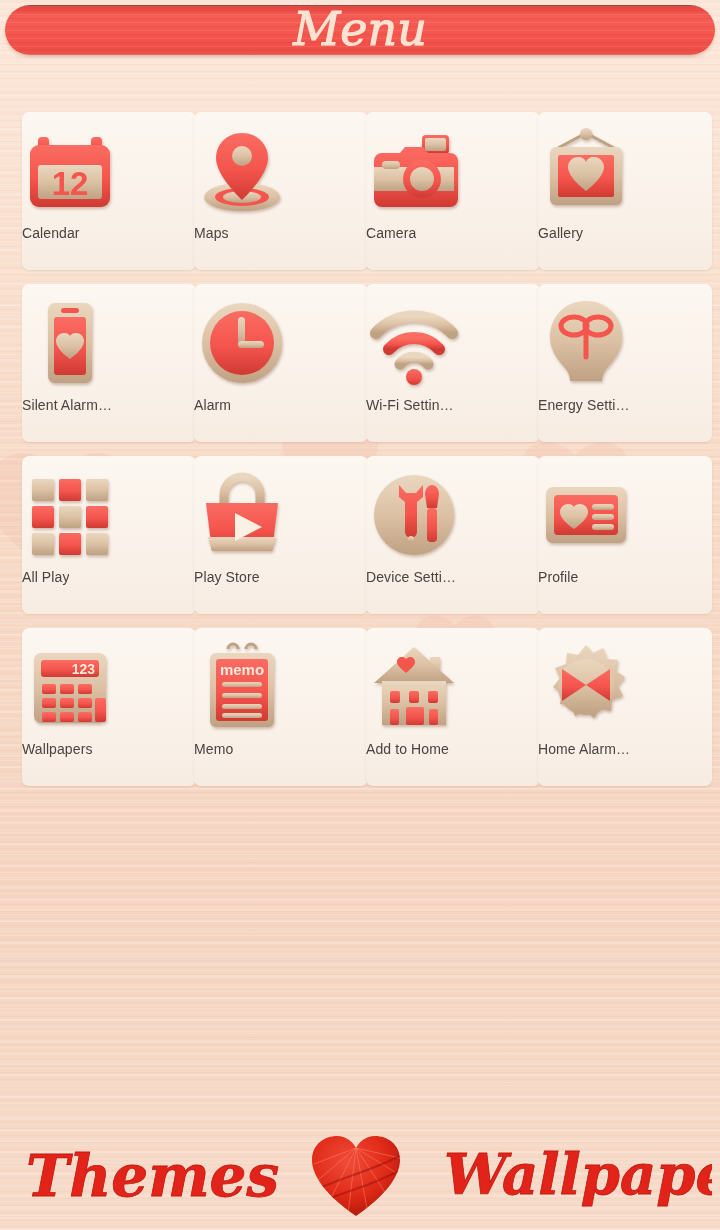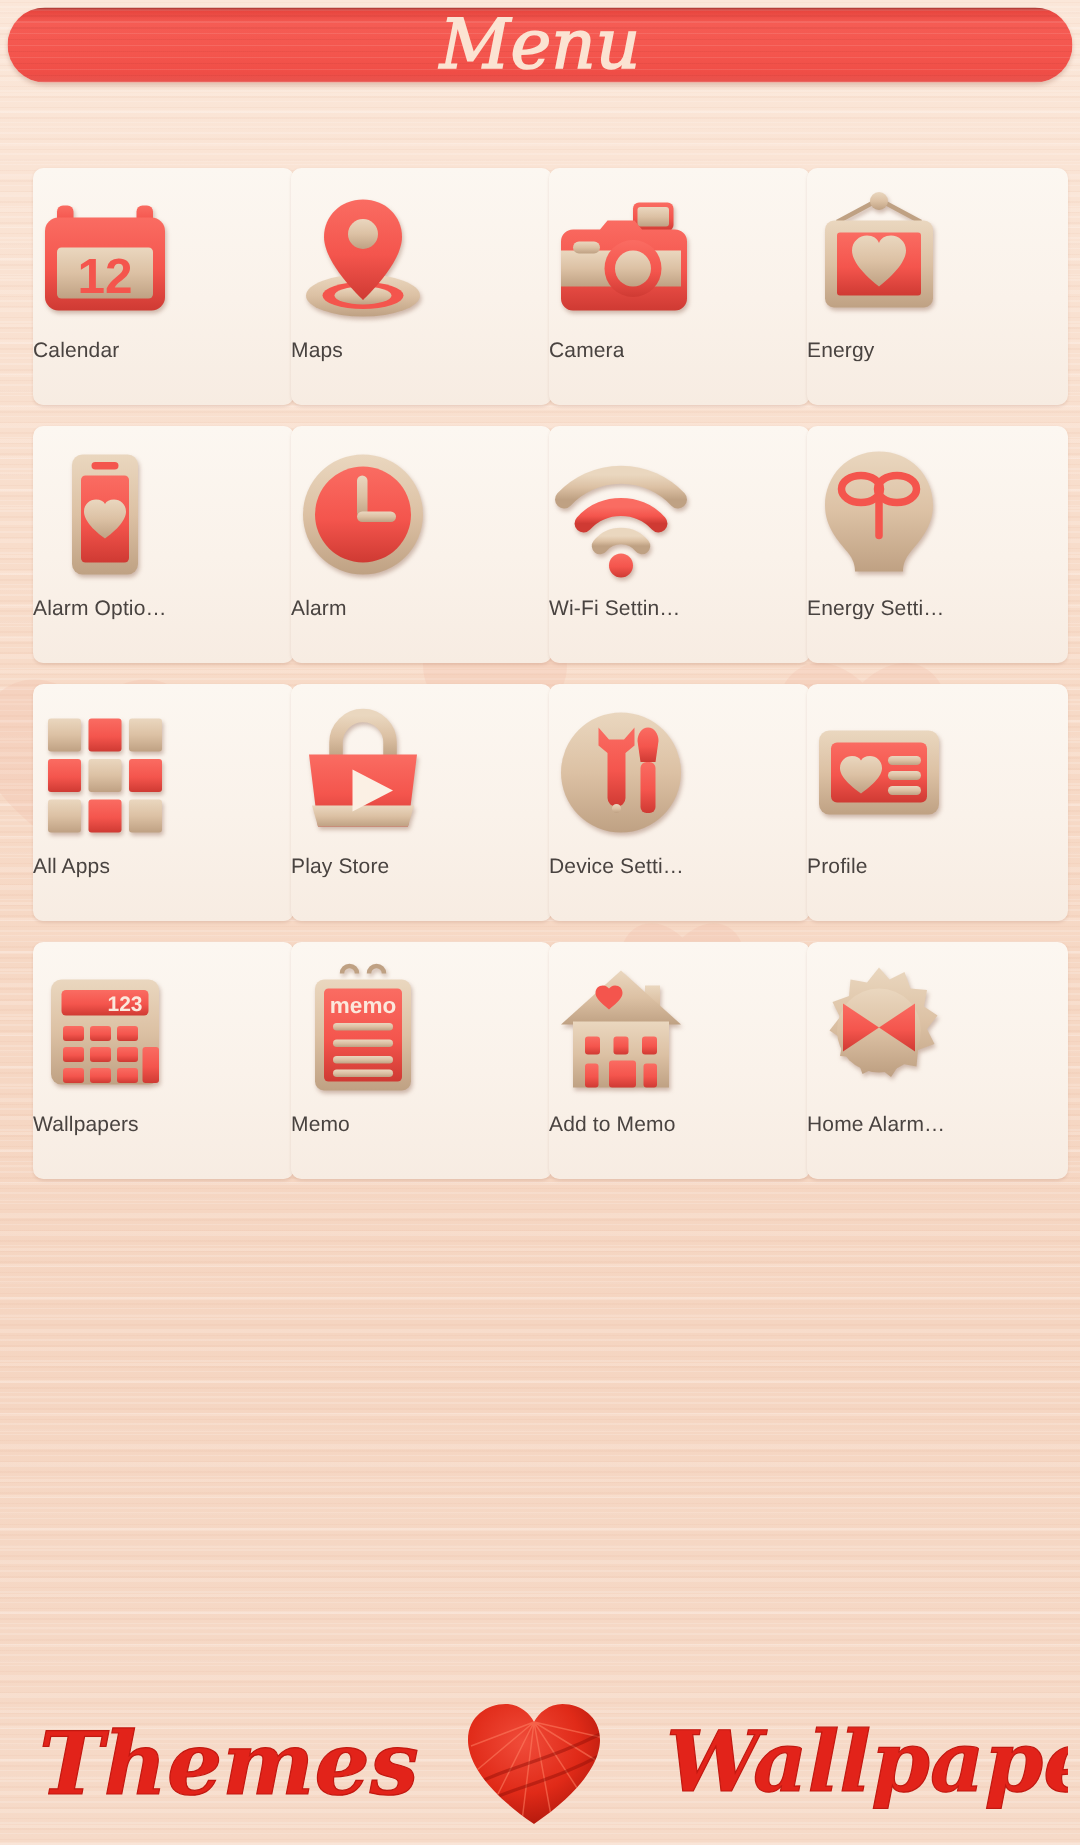--- a/index.html
+++ b/index.html
@@ -202,21 +202,21 @@
               <stop offset="100%" stop-color="#cf3a33"></stop>
     </linearGradient>
   </defs>
     <path d="M48 10 L20 25 M48 10 L76 25" stroke="#bfa183" stroke-width="3" fill="none"></path>
     <circle cx="48" cy="11" r="6" fill="url(#w1)"></circle>
     <rect x="12" y="24" width="72" height="58" rx="6" fill="url(#w1)"></rect>
     <rect x="20" y="32" width="56" height="42" rx="2" fill="url(#r1)"></rect>
     <path d="M48 68 C34 57 30 49 30 44 c0-6 5-10 10-10 4 0 7 2 8 5 1-3 4-5 8-5 5 0 10 4 10 10 0 5-4 13-18 24 z" fill="url(#w1)"></path>
         </svg>
       </div>
-      <div class="app-label">Energy</div>
+      <div class="app-label">Gallery</div>
     </div>
     <div class="app-tile">
       <div class="app-icon">
         <svg width="96" height="96" viewBox="0 0 96 96">
           <defs>
     <linearGradient id="w1" x1="0" y1="0" x2="0" y2="1">
       <stop offset="0%" stop-color="#ead7bf"></stop>
               <stop offset="50%" stop-color="#dcc1a4"></stop>
               <stop offset="100%" stop-color="#bfa183"></stop>
     </linearGradient>
@@ -225,21 +225,21 @@
               <stop offset="55%" stop-color="#f4554d"></stop>
               <stop offset="100%" stop-color="#cf3a33"></stop>
     </linearGradient>
   </defs>
     <rect x="26" y="8" width="44" height="80" rx="7" fill="url(#w1)"></rect>
     <rect x="32" y="22" width="32" height="58" rx="3" fill="url(#r1)"></rect>
     <rect x="39" y="13" width="18" height="5" rx="2.5" fill="#f4554d"></rect>
     <path d="M48 64 C37 56 34 50 34 46 c0-5 4-8 8-8 3 0 5 1 6 3 1-2 3-3 6-3 4 0 8 3 8 8 0 4-3 10-14 18 z" fill="url(#w1)"></path>
         </svg>
       </div>
-      <div class="app-label">Alarm Optio…</div>
+      <div class="app-label">Silent Alarm…</div>
     </div>
     <div class="app-tile">
       <div class="app-icon">
         <svg width="96" height="96" viewBox="0 0 96 96">
           <defs>
     <linearGradient id="w1" x1="0" y1="0" x2="0" y2="1">
       <stop offset="0%" stop-color="#ead7bf"></stop>
               <stop offset="50%" stop-color="#dcc1a4"></stop>
               <stop offset="100%" stop-color="#bfa183"></stop>
     </linearGradient>
@@ -322,21 +322,21 @@
           <rect x="37" y="12" width="22" height="22" rx="2" fill="url(#r1)"></rect>
           <rect x="64" y="12" width="22" height="22" rx="2" fill="url(#w1)"></rect>
           <rect x="10" y="39" width="22" height="22" rx="2" fill="url(#r1)"></rect>
           <rect x="37" y="39" width="22" height="22" rx="2" fill="url(#w1)"></rect>
           <rect x="64" y="39" width="22" height="22" rx="2" fill="url(#r1)"></rect>
           <rect x="10" y="66" width="22" height="22" rx="2" fill="url(#w1)"></rect>
           <rect x="37" y="66" width="22" height="22" rx="2" fill="url(#r1)"></rect>
           <rect x="64" y="66" width="22" height="22" rx="2" fill="url(#w1)"></rect>
         </svg>
       </div>
-      <div class="app-label">All Apps</div>
+      <div class="app-label">All Play</div>
     </div>
     <div class="app-tile">
       <div class="app-icon">
         <svg width="96" height="96" viewBox="0 0 96 96">
           <defs>
     <linearGradient id="w1" x1="0" y1="0" x2="0" y2="1">
       <stop offset="0%" stop-color="#ead7bf"></stop>
               <stop offset="50%" stop-color="#dcc1a4"></stop>
               <stop offset="100%" stop-color="#bfa183"></stop>
     </linearGradient>
@@ -488,21 +488,21 @@
     <g fill="url(#r1)">
       <rect x="24" y="52" width="10" height="12" rx="2"></rect>
       <rect x="43" y="52" width="10" height="12" rx="2"></rect>
       <rect x="62" y="52" width="10" height="12" rx="2"></rect>
       <rect x="24" y="70" width="9" height="16" rx="2"></rect>
       <rect x="63" y="70" width="9" height="16" rx="2"></rect>
       <rect x="40" y="68" width="18" height="18" rx="2"></rect>
     </g>
         </svg>
       </div>
-      <div class="app-label">Add to Memo</div>
+      <div class="app-label">Add to Home</div>
     </div>
     <div class="app-tile">
       <div class="app-icon">
         <svg width="96" height="96" viewBox="0 0 96 96">
           <defs>
     <linearGradient id="w1" x1="0" y1="0" x2="0" y2="1">
       <stop offset="0%" stop-color="#ead7bf"></stop>
               <stop offset="50%" stop-color="#dcc1a4"></stop>
               <stop offset="100%" stop-color="#bfa183"></stop>
     </linearGradient>

